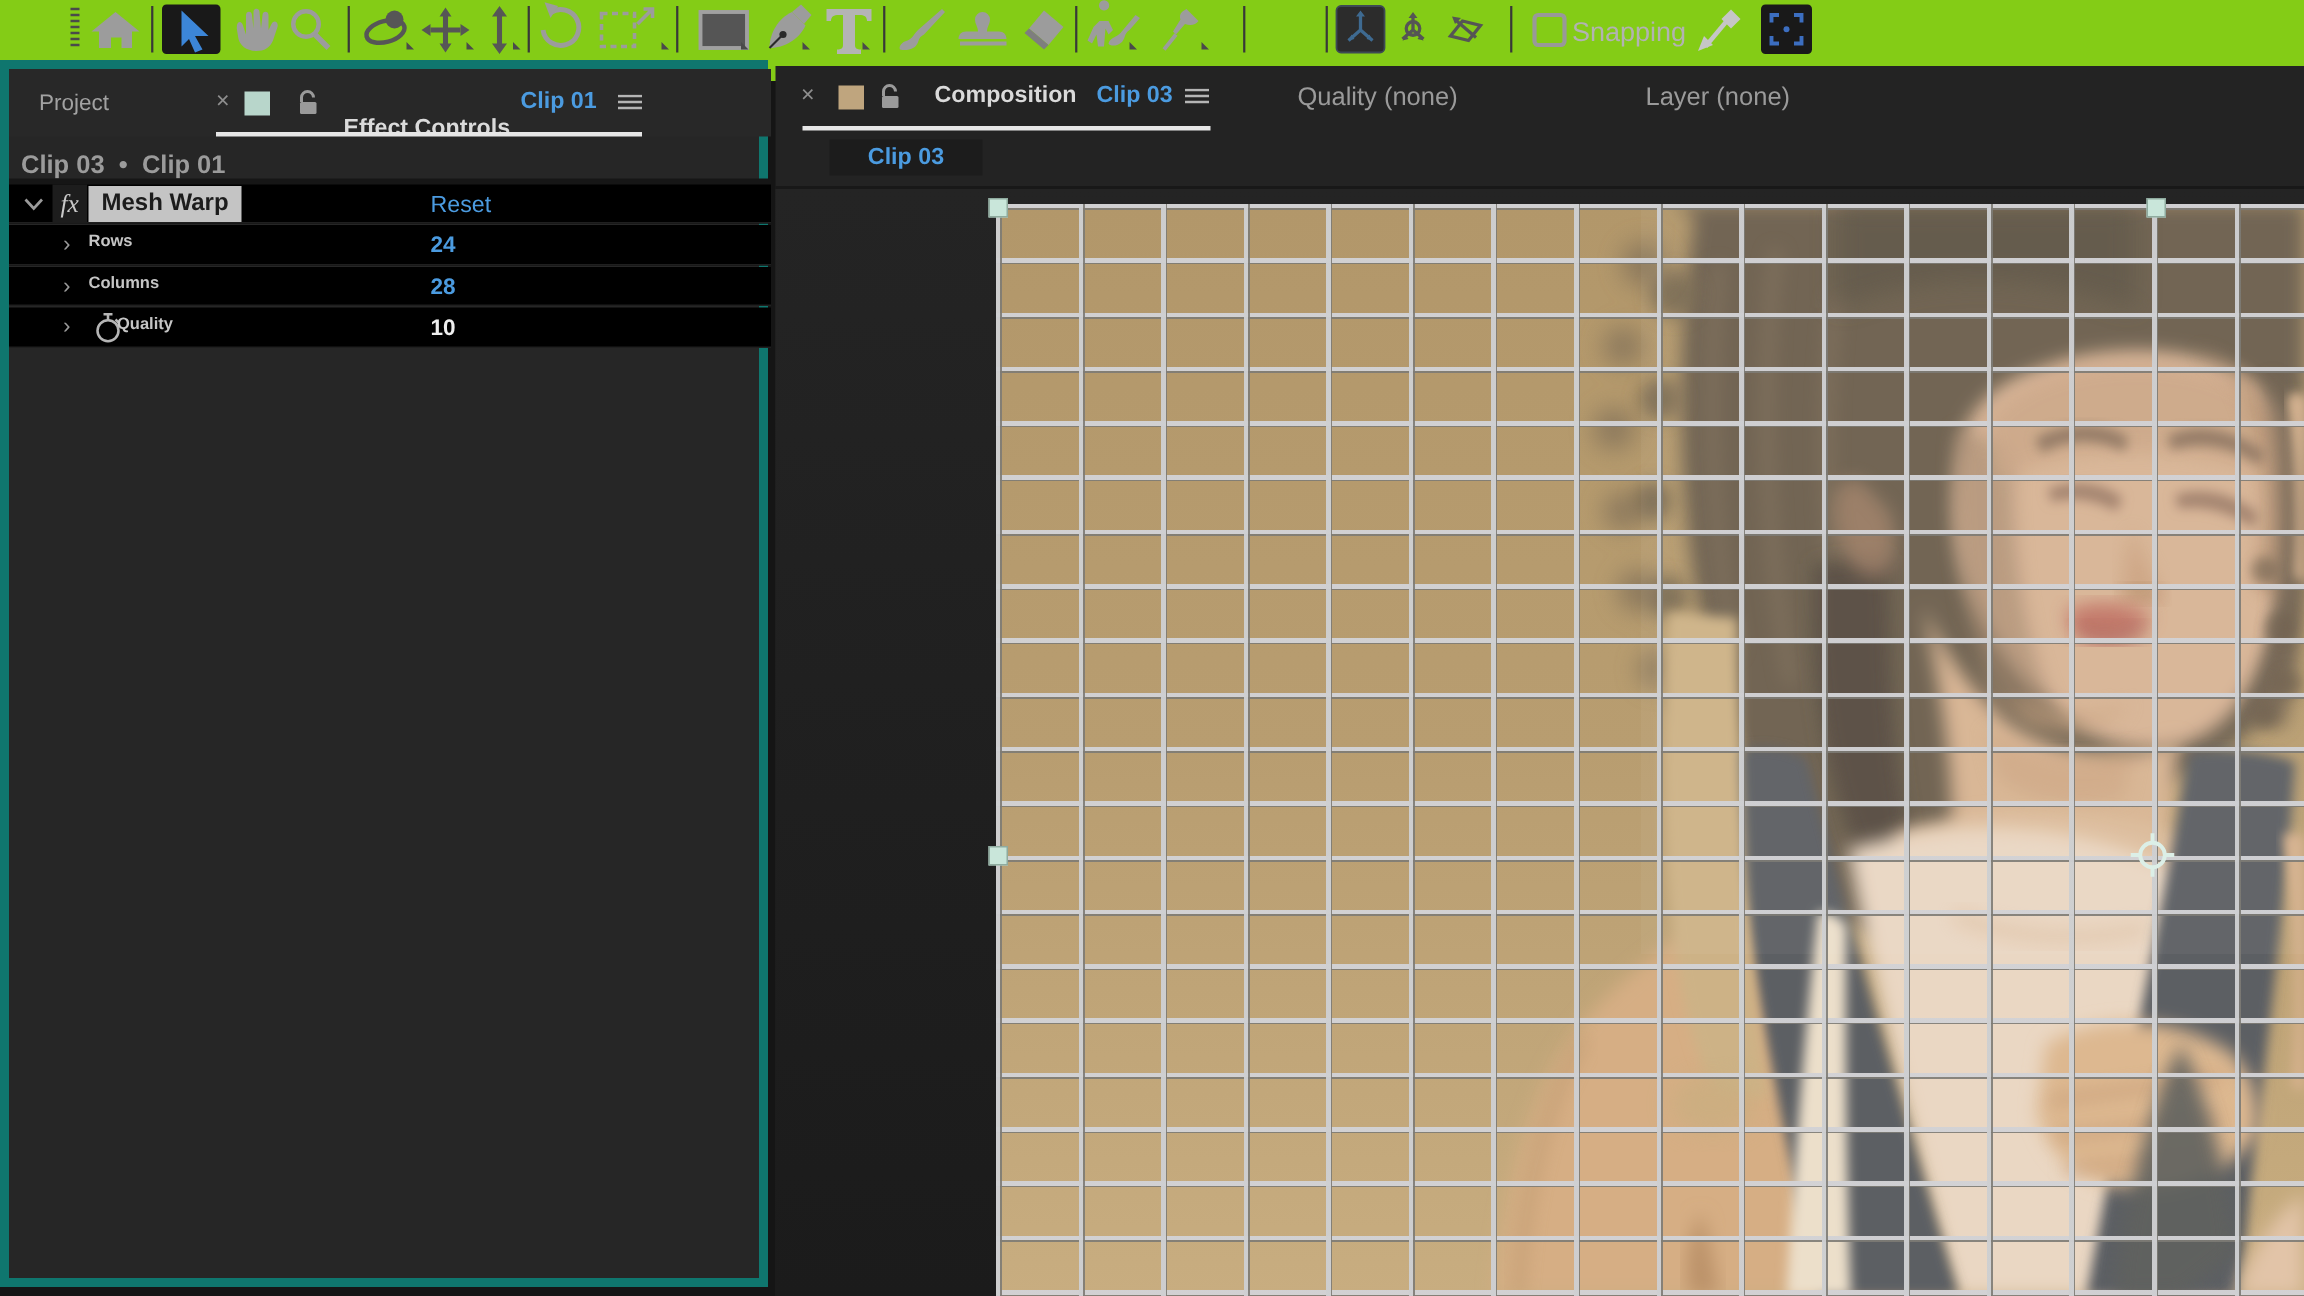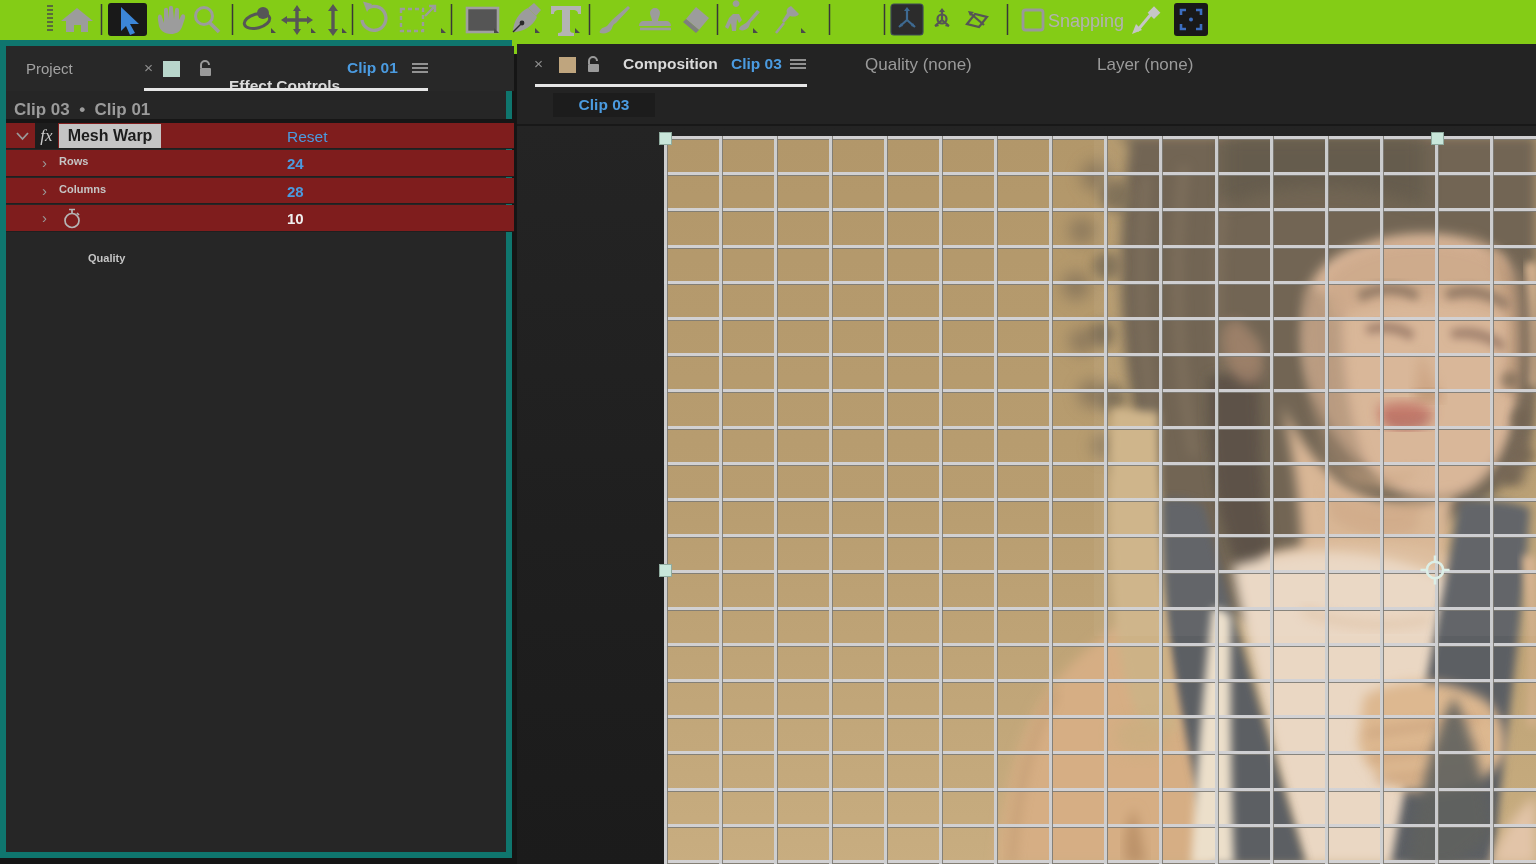--- a/index.html
+++ b/index.html
@@ -11,21 +11,21 @@
   #toolbar { left:0; top:0; width:1536px; height:54px; background:#84cc16;padding-left:39px; }
   
   #lpanel { left:0; top:40px; width:512px; height:818px; background:#262626;
     border:6px solid #0f766e; }
   #lpanel .tabbar { position:absolute; left:0; top:0; width:508px; height:45px; background:#282828;}
   .tabtext { position:absolute; font-size:15.5px; color:#a2a2a2; }
   .wtext { color:#dadada; font-weight:bold; }
   .btext { color:#4b9be0; font-weight:bold; }
   #lpanel .underline { position:absolute; left:138px; top:42px; width:284px; height:2.5px; background:#e6e6e6; }
   #crumb { position:absolute; left:8px; top:54px; font-size:17px; color:#9b9b9b; font-weight:bold;}
-  .row { position:absolute; left:0; width:508px; height:26.6px; background:#7f1d1d; border-bottom:1px solid #1f1f1f;}
+  .row { position:absolute; left:0; width:508px; height:26.6px; background:#000000; border-bottom:1px solid #1f1f1f;}
   .rowlabel { position:absolute; top:5px; font-size:11px; color:#c5c5c5; font-weight:bold; }
   .rowval { position:absolute; left:281px; top:5px; font-size:15px; font-weight:bold; }
   .chev { position:absolute; font-size:15px; color:#9a9a9a; }
   
   #rpanel { left:517px; top:44px; width:1019px; height:820px; background:#232323; }
   #rpanel .underline { position:absolute; left:18px; top:40px; width:272px; height:2.5px; background:#e6e6e6;}
   #viewertab { position:absolute; left:36px; top:49px; width:102px; height:24px; background:#1c1c1c;
      color:#4b9be0; font-size:15.5px; font-weight:bold; text-align:center; line-height:24px;}
   #compdivider { position:absolute; left:0; top:80px; width:1019px; height:2px; background:#181818;}
   #comparea { position:absolute; left:0; top:82px; width:1019px; height:738px; background:linear-gradient(#242424,#1b1b1b); }
@@ -180,21 +180,21 @@
       <span class="chev" style="left:36px; top:4px;">›</span>
       <span class="rowlabel" style="left:53px;">Columns</span>
       <span class="rowval" style="color:#4b9be0;">28</span>
     </div>
     <div class="row" style="top:159.3px;">
       <span class="chev" style="left:36px; top:4px;">›</span>
       <svg class="abs" style="left:56px; top:3px;" width="20" height="21" viewBox="0 0 20 21">
         <circle cx="10" cy="12.5" r="7" fill="none" stroke="#b5b5b5" stroke-width="1.7"></circle>
         <path d="M7 1.5h6M10 2v3.5M15 5l2 2" stroke="#b5b5b5" stroke-width="1.7" fill="none"></path>
       </svg>
-      <span class="rowlabel" style="left:82px;margin-top:42px;">Quality</span>
+      <span class="rowlabel" style="left:72px;">Quality</span>
       <span class="rowval" style="color:#efefef;">10</span>
     </div>
   </div>
 
   <div id="rpanel" class="abs">
     <div class="tabtext" style="left:17px; top:11px; color:#8e8e8e;">×</div>
     <div style="position:absolute; left:42px; top:13px; width:17px; height:16px; background:#bfa57e;"></div>
     <svg class="abs" style="left:69px; top:11px;" width="16" height="19" viewBox="0 0 16 19">
       <path d="M3 9 V6 a4 4 0 0 1 8 0" fill="none" stroke="#9a9a9a" stroke-width="2"></path>
       <rect x="2" y="9" width="11" height="8" rx="1" fill="#9a9a9a"></rect>

